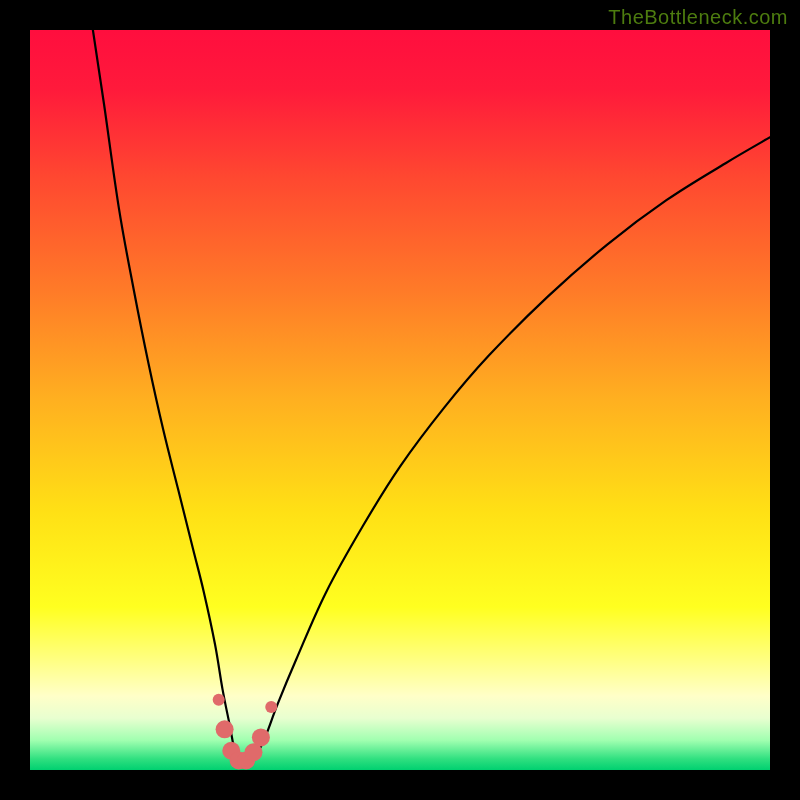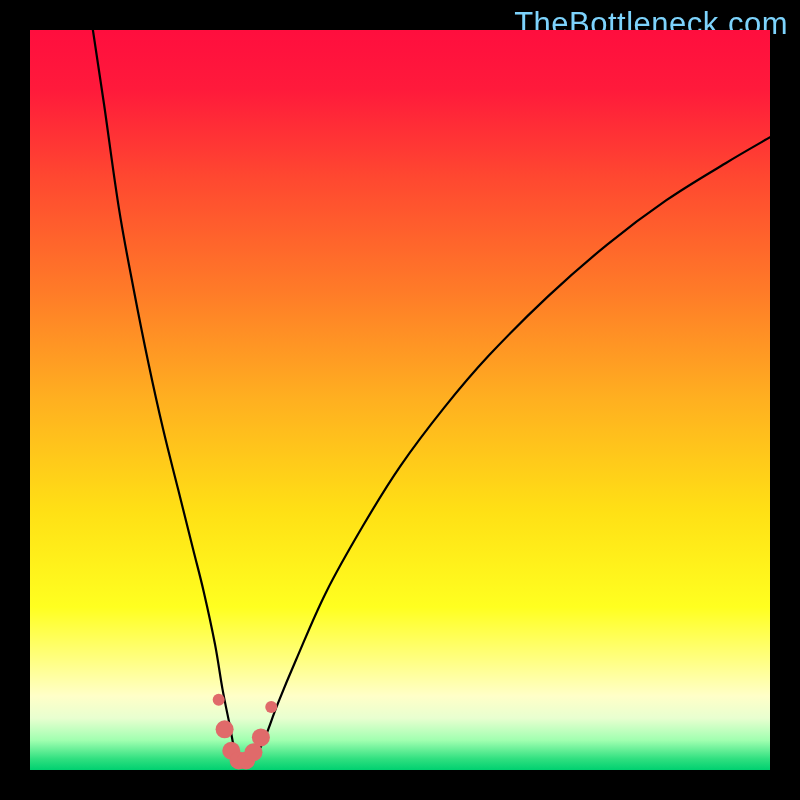--- a/index.html
+++ b/index.html
@@ -16,22 +16,22 @@
     left: 0;
     top: 0;
     width: 800px;
     height: 800px;
     background: #000;
   }
   .watermark {
     position: absolute;
     top: 6px;
     right: 12px;
-    color: #7dd3fc;
-    font-size: 31px;
+    color: #4d7c0f;
+    font-size: 20px;
     font-weight: 500;
     letter-spacing: 0.5px;
   }
   .plot {
     position: absolute;
     left: 30px;
     top: 30px;
     width: 740px;
     height: 740px;
   }

